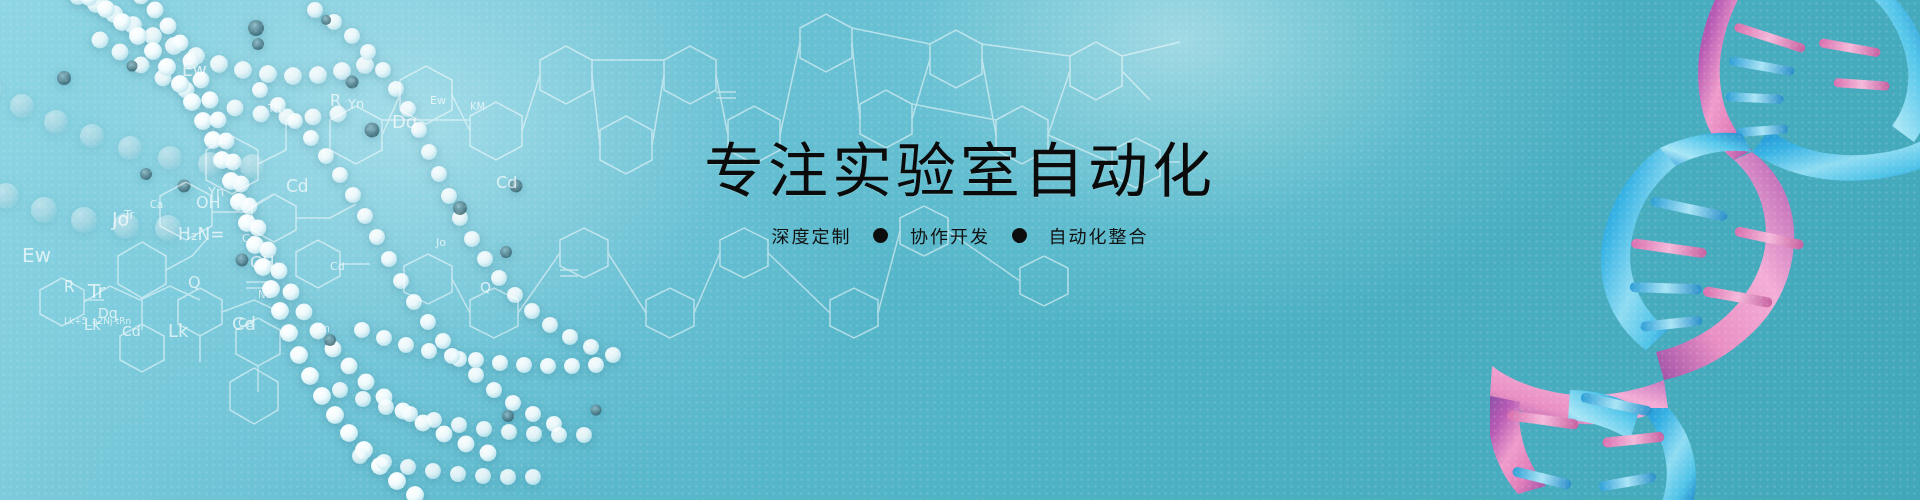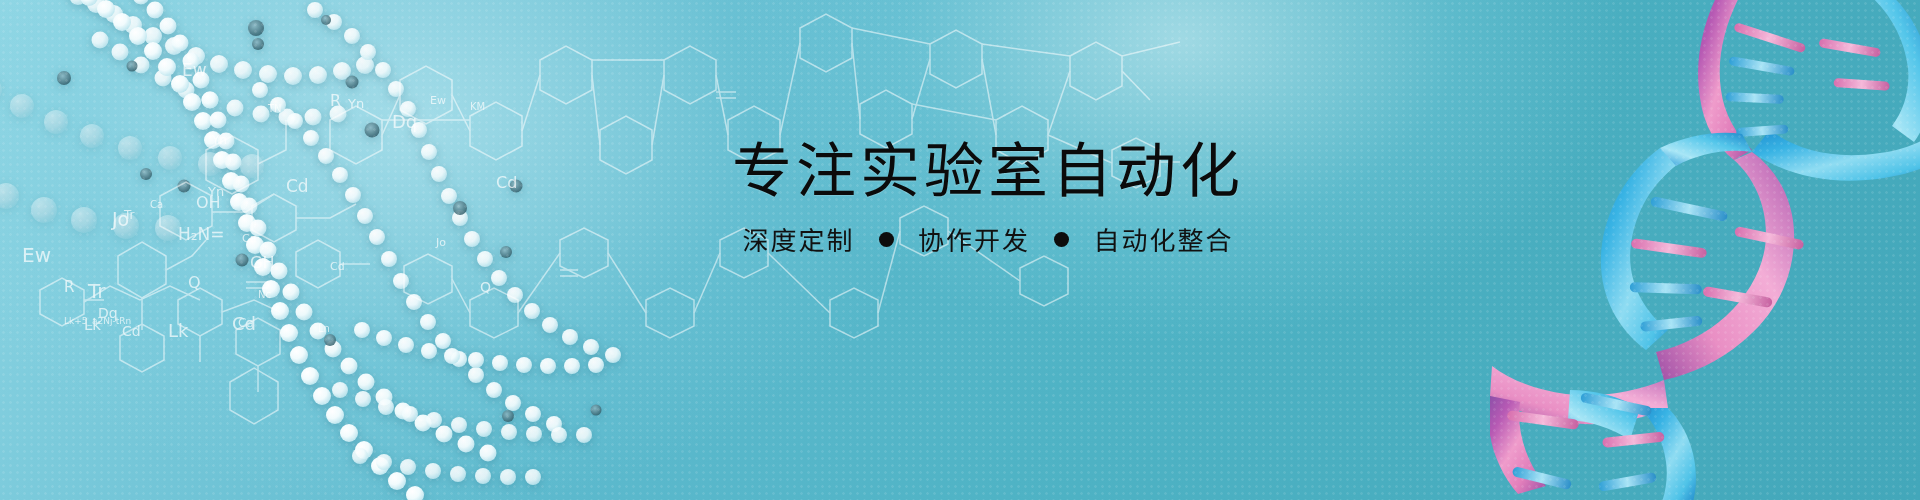--- a/index.html
+++ b/index.html
@@ -33,31 +33,31 @@
   
   .bead-layer{position:absolute;left:-40px;top:-30px;width:760px;height:560px;}
   .bead-layer svg{display:block;filter:drop-shadow(0 2px 5px rgba(20,90,110,0.28));}
 
   
   .dna-layer{position:absolute;right:0;top:0;width:430px;height:500px;}
   .dna-layer svg{display:block;}
 
   
   .text-block{
-    position:absolute;left:638px;top:140px;width:700px;
+    position:absolute;left:610px;top:140px;width:700px;
     text-align:center;z-index:40;
   }
   .headline{
     font-size:60px;line-height:1.05;font-weight:400;color:#0b0b0b;
     letter-spacing:4px;white-space:nowrap;
     text-shadow:0 1px 1px rgba(255,255,255,0.18);
   }
   .subline{
     margin-top:22px;
-    font-size:26px;line-height:1.2;font-weight:400;color:#111111;
+    font-size:18px;line-height:1.2;font-weight:400;color:#111111;
     letter-spacing:2px;white-space:nowrap;
   }
   .sep-dot{
     display:inline-block;width:15px;height:15px;border-radius:50%;
     background:#0d0d0d;vertical-align:middle;margin:0 14px 4px 14px;
   }
   .sub-seg{display:inline-block;vertical-align:middle;}
 </style>
 </head>
 <body>

